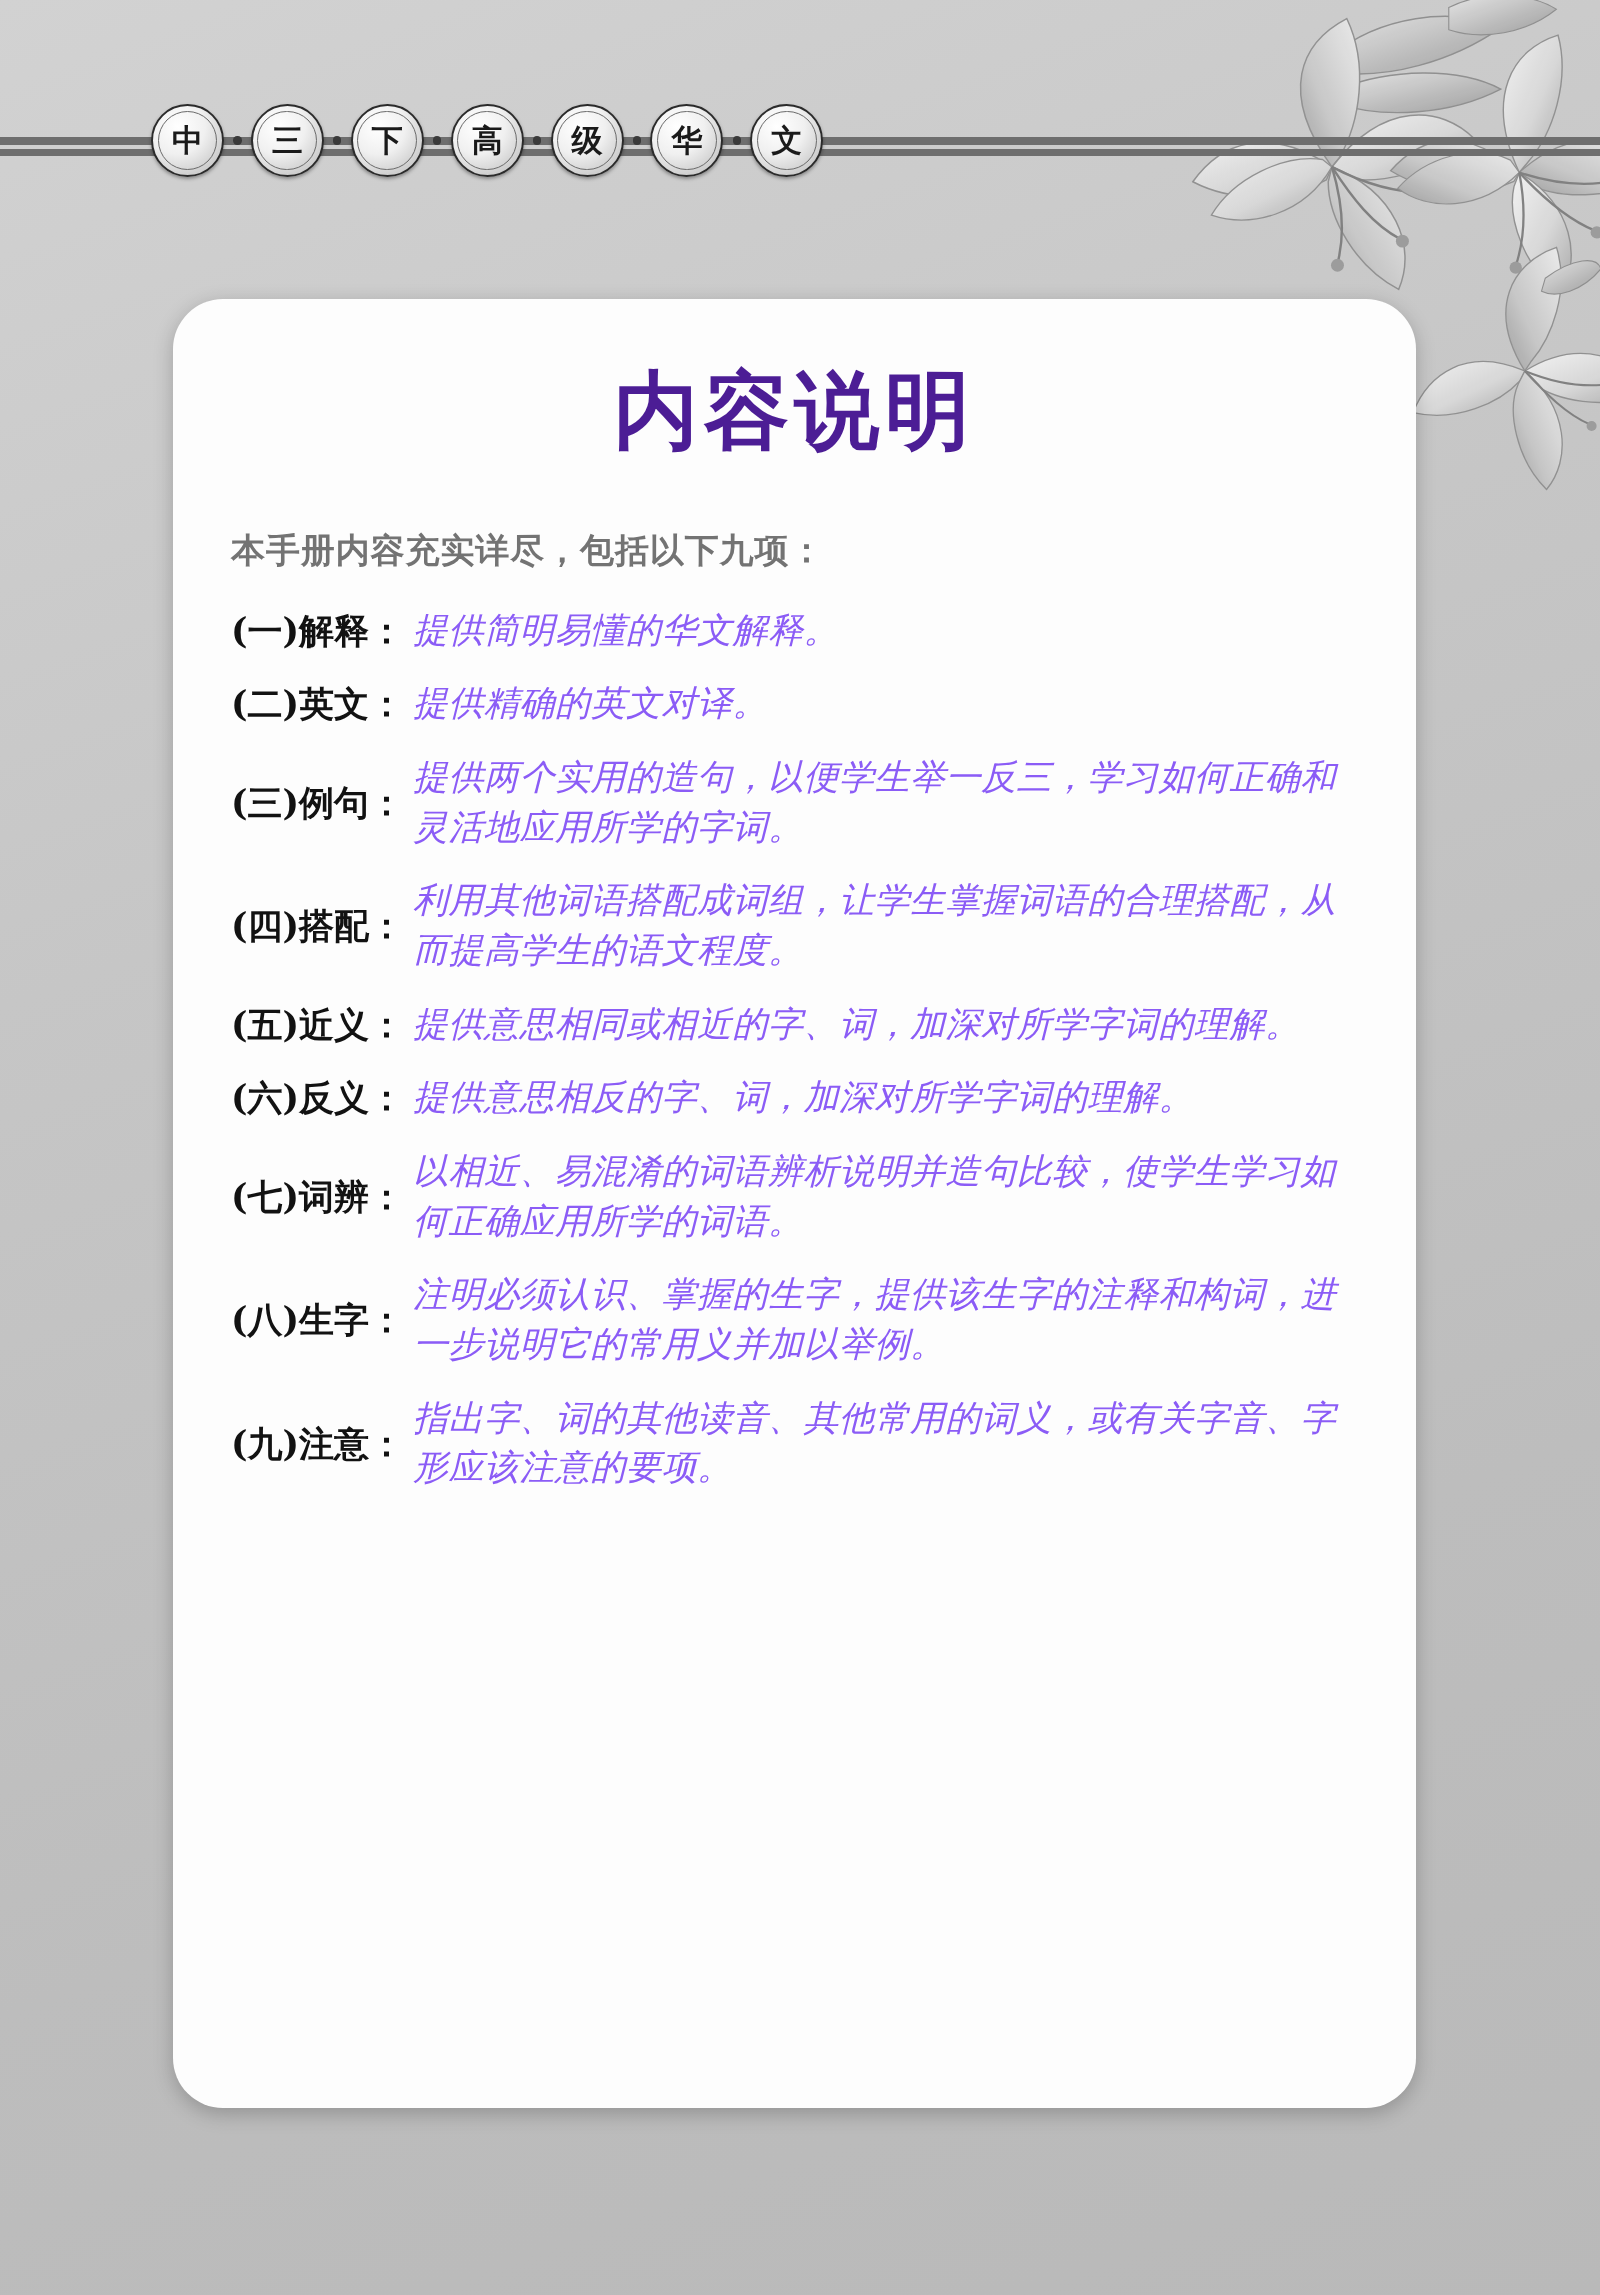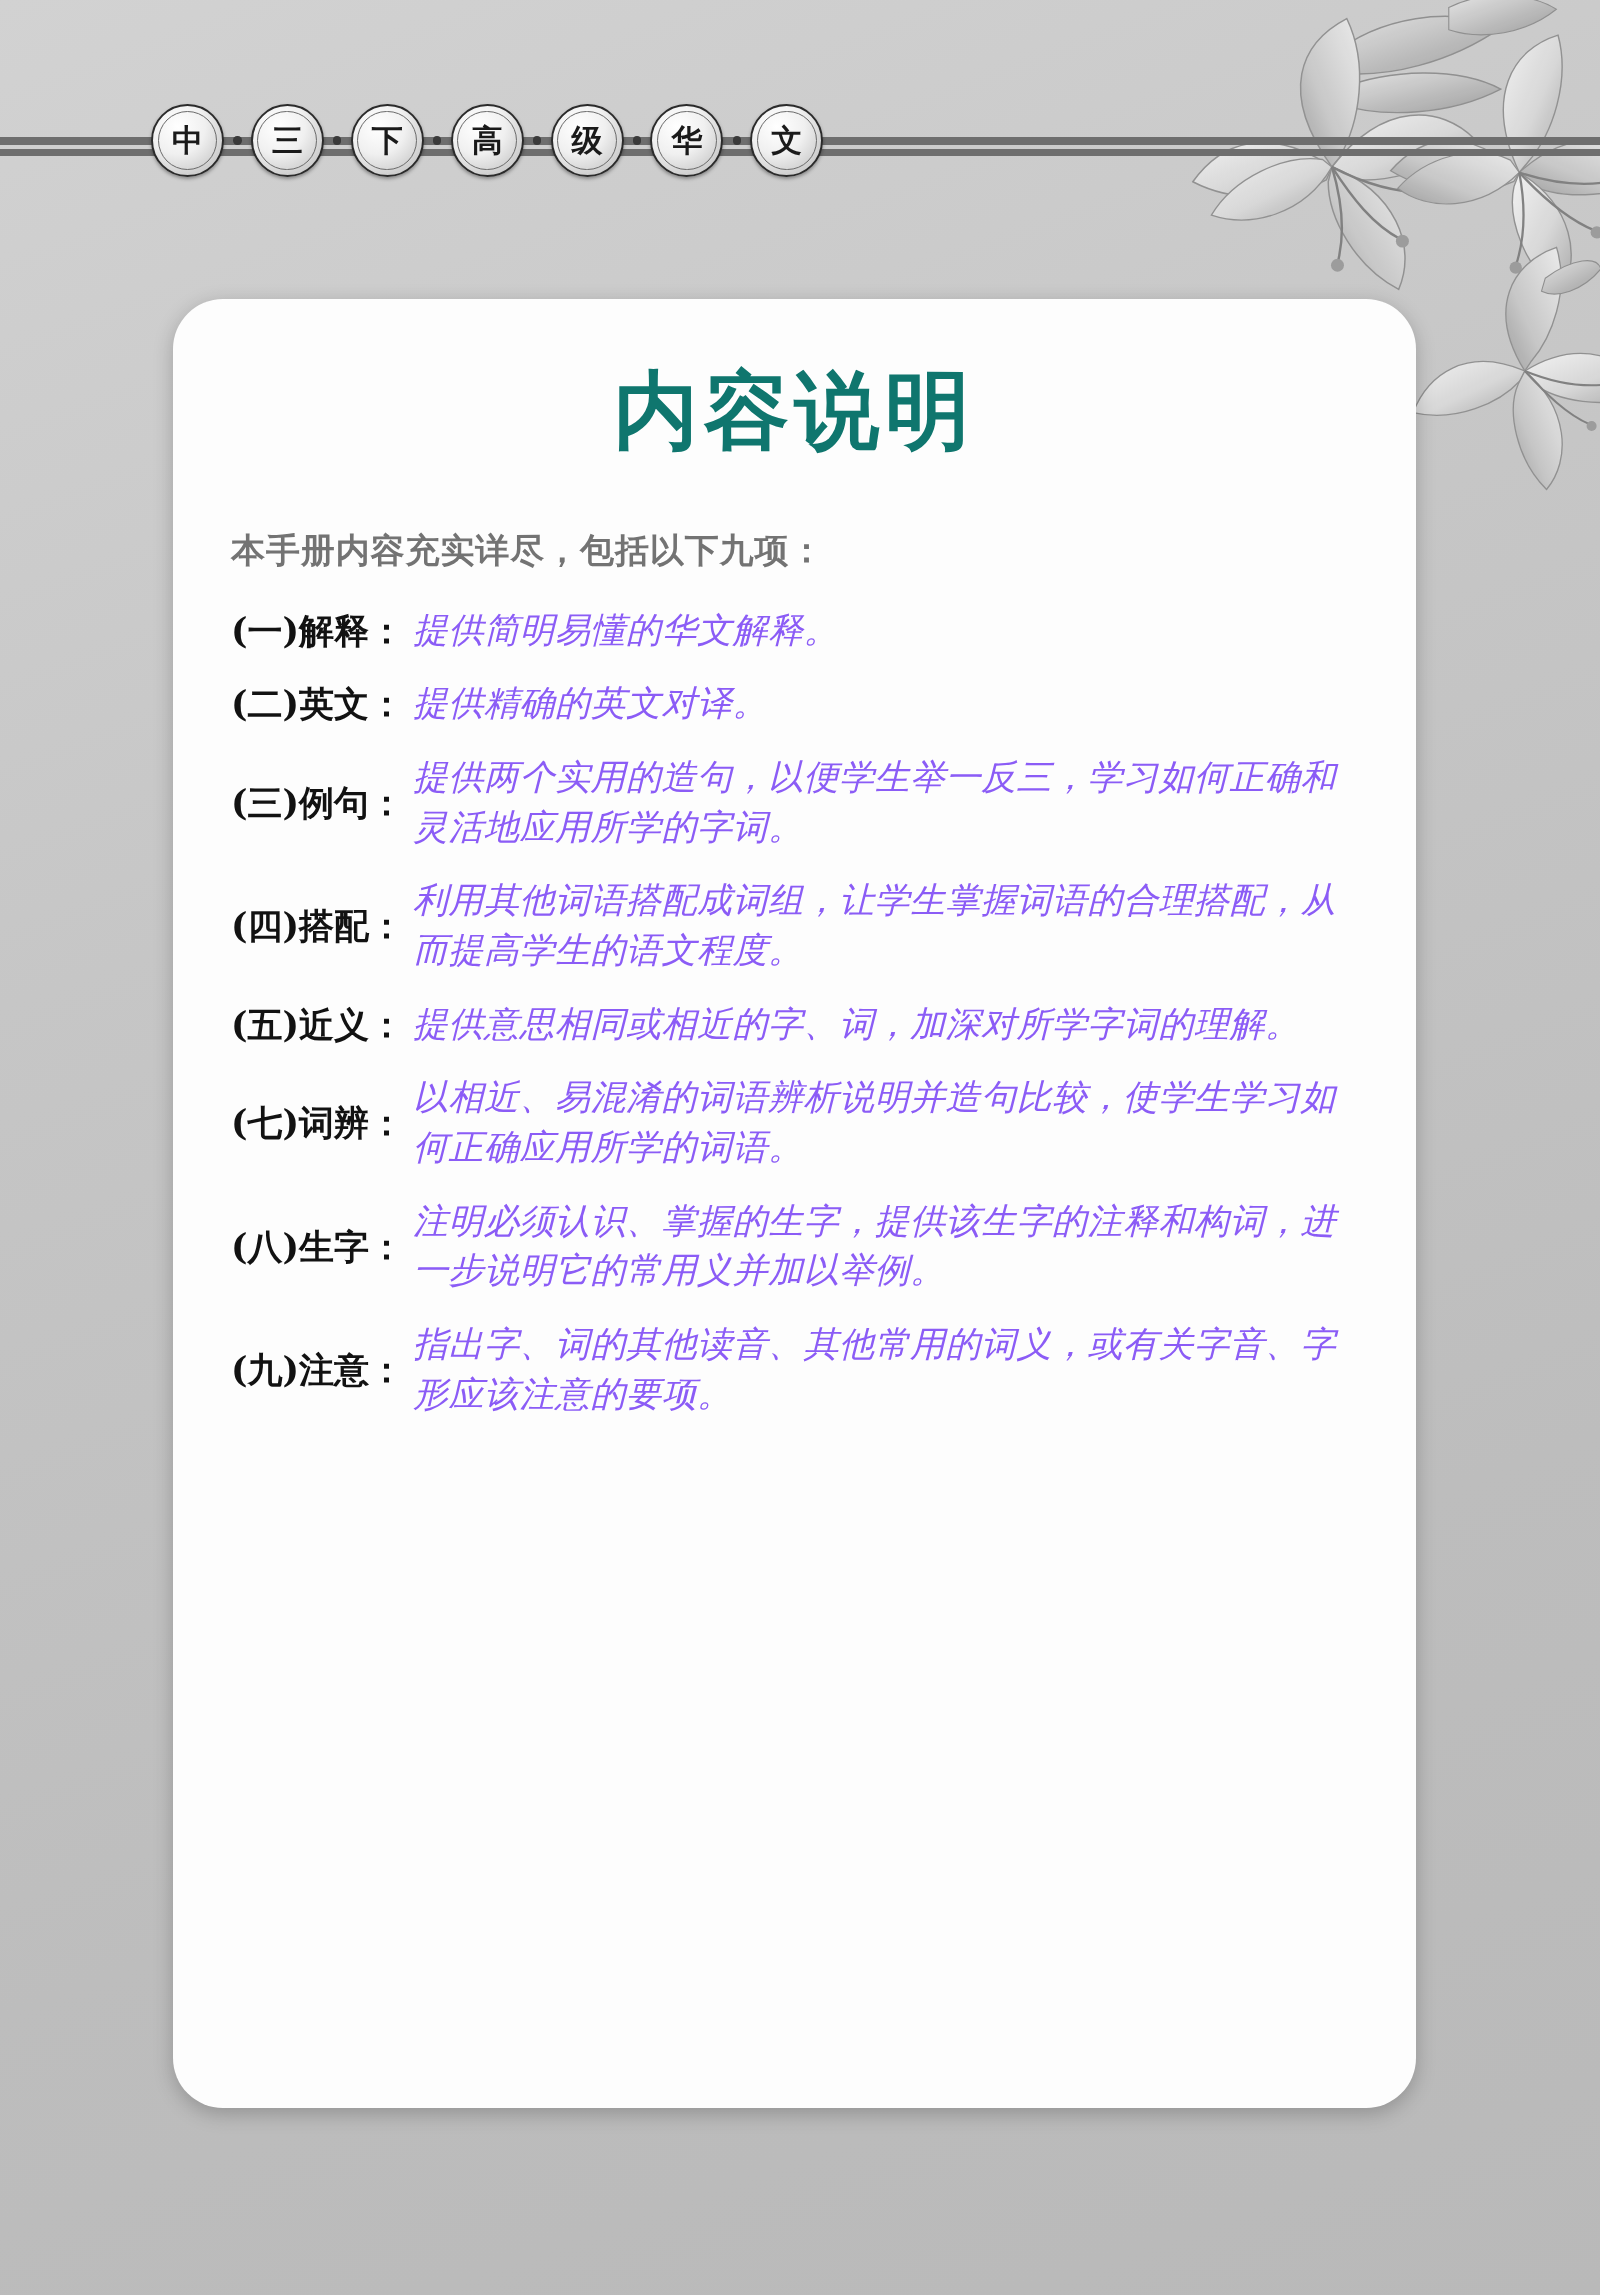--- a/index.html
+++ b/index.html
@@ -115,21 +115,21 @@
     box-shadow: 0 5.6px 20.4px rgba(0,0,0,0.22);
     z-index: 3;
   }
 
   .card-title {
     text-align: center;
     font-family: "DejaVu Sans", "Liberation Sans", sans-serif;
     font-weight: 700;
     font-size: 85px;
     letter-spacing: 5.6px;
-    color: #0f766e;
+    color: #4c1d95;
     margin: 65px 0 12px 0;
     line-height: 1.1;
   }
 
   .intro {
     margin: 70px 0 0 0;
     padding: 0 102px 0 58px;
     font-family: "DejaVu Sans", "Liberation Sans", sans-serif;
     font-size: 34px;
     font-weight: 600;
@@ -295,20 +295,24 @@
       </div>
       <div class="item">
         <div class="item-label">(四)搭配：</div>
         <div class="item-text">利用其他词语搭配成词组，让学生掌握词语的合理搭配，从而提高学生的语文程度。</div>
       </div>
       <div class="item">
         <div class="item-label">(五)近义：</div>
         <div class="item-text">提供意思相同或相近的字、词，加深对所学字词的理解。</div>
       </div>
       <div class="item">
+        <div class="item-label">(六)反义：</div>
+        <div class="item-text">提供意思相反的字、词，加深对所学字词的理解。</div>
+      </div>
+      <div class="item">
         <div class="item-label">(七)词辨：</div>
         <div class="item-text">以相近、易混淆的词语辨析说明并造句比较，使学生学习如何正确应用所学的词语。</div>
       </div>
       <div class="item">
         <div class="item-label">(八)生字：</div>
         <div class="item-text">注明必须认识、掌握的生字，提供该生字的注释和构词，进一步说明它的常用义并加以举例。</div>
       </div>
       <div class="item">
         <div class="item-label">(九)注意：</div>
         <div class="item-text">指出字、词的其他读音、其他常用的词义，或有关字音、字形应该注意的要项。</div>

